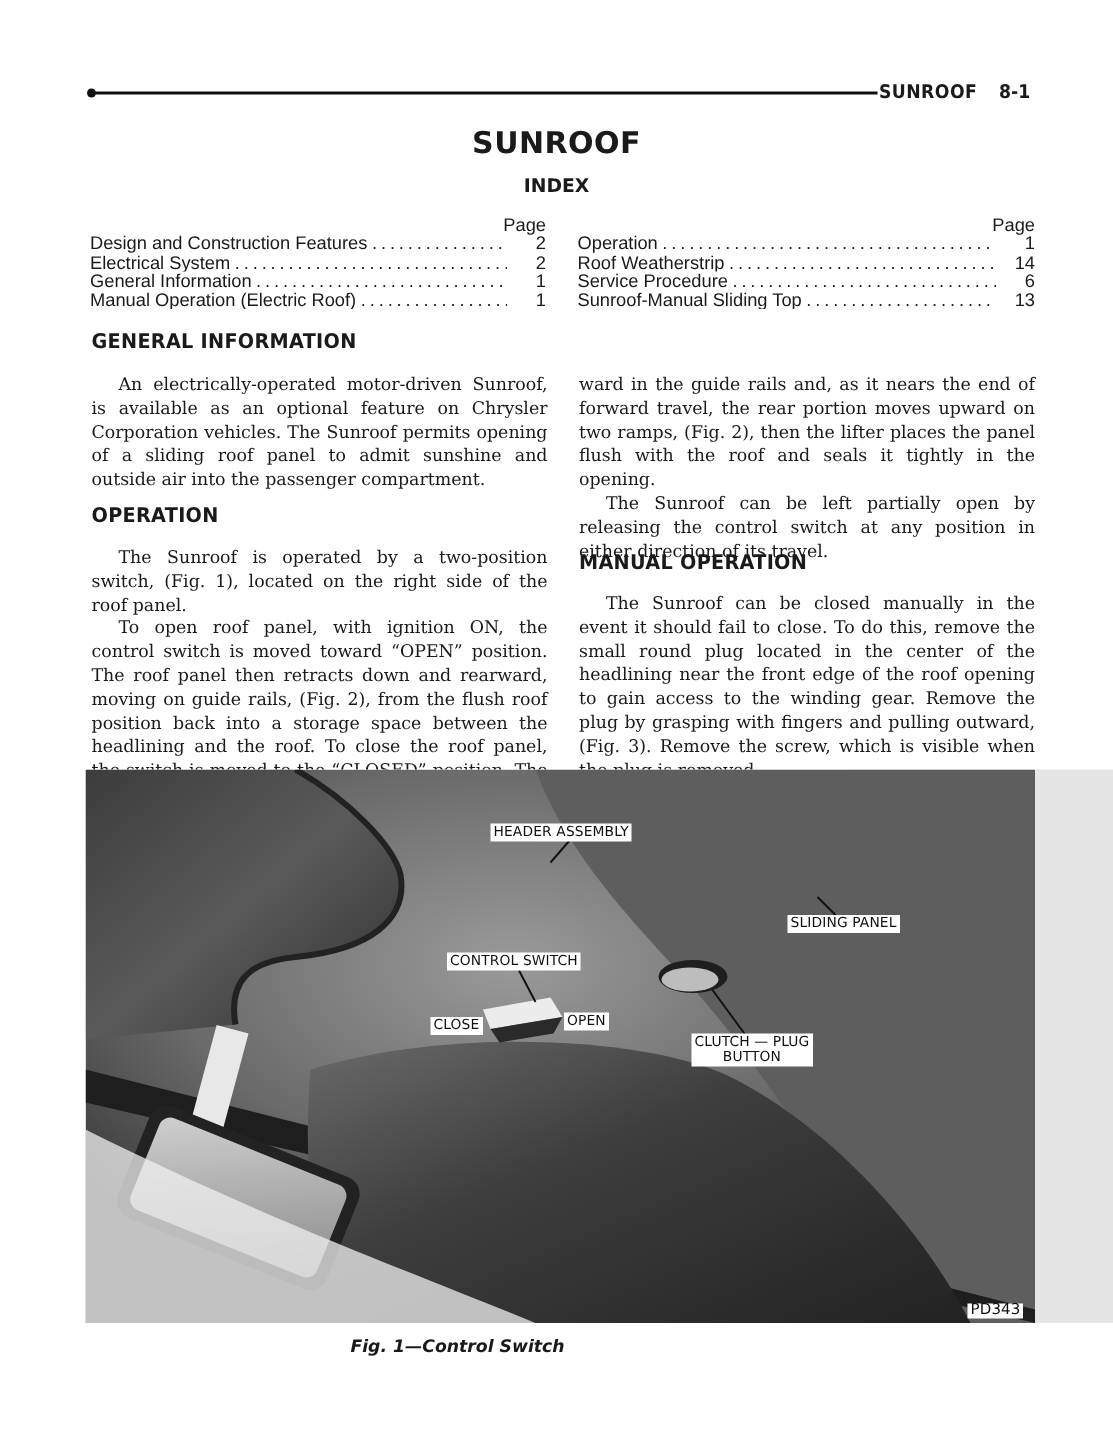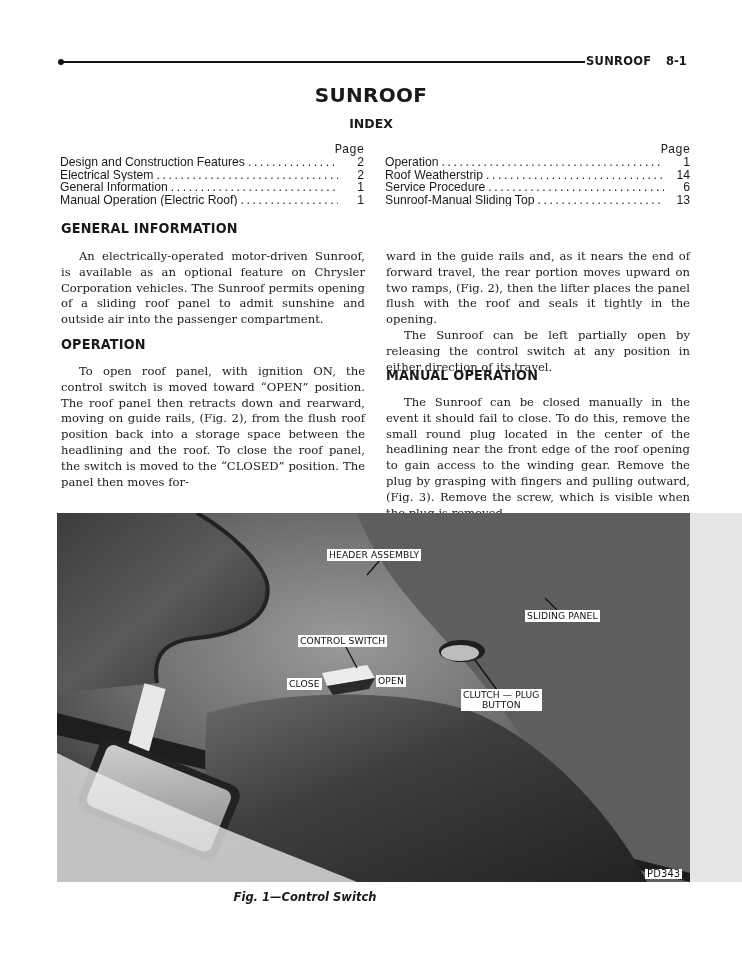--- a/index.html
+++ b/index.html
@@ -7,21 +7,21 @@
   .abs { position:absolute; }
   
   .hdr-dot { left:58px; top:59px; width:6px; height:6px; border-radius:50%; background:#111; }
   .hdr-line { left:62px; top:61px; width:523px; height:1.6px; background:#111; }
   .hdr-sect { left:586px; top:53px; font-family:"DejaVu Sans", sans-serif; font-weight:bold; font-size:12.5px; letter-spacing:0.3px; transform:scaleX(0.92); transform-origin:left; }
   .hdr-page { left:666px; top:53px; font-family:"DejaVu Sans", sans-serif; font-weight:bold; font-size:12.5px; transform:scaleX(0.92); transform-origin:left; }
   .title { left:0; width:742px; top:83px; text-align:center; font-family:"DejaVu Sans", sans-serif; font-weight:bold; font-size:20px; letter-spacing:0.3px; }
   .index-title { left:0; width:742px; top:116px; text-align:center; font-family:"DejaVu Sans", sans-serif; font-weight:bold; font-size:12.5px; }
   
   .idx { font-family:"Liberation Sans", sans-serif; font-size:12.2px; line-height:12.4px; }
-  .idx .hd { text-align:right;font-family:Liberation Mono, monospace; }
+  .idx .hd { text-align:right; }
   .idx .row { display:flex; white-space:nowrap; overflow:hidden; }
   .idx .lbl { flex:0 0 auto; }
   .idx .dots { flex:1 1 auto; overflow:hidden; letter-spacing:2.6px; padding-left:3px; }
   .idx .pg { flex:0 0 26px; text-align:right; }
   .idx-left { left:60px; top:144px; width:304px; }
   .idx-right { left:385px; top:144px; width:305px; }
   
   h2.sec { position:absolute; margin:0; font-family:"DejaVu Sans", sans-serif; font-weight:bold; font-size:13.5px; letter-spacing:0.2px; transform:scaleX(0.95); transform-origin:left; }
   .body { position:absolute; font-family:"DejaVu Serif", serif; font-size:11.6px; line-height:15.8px; text-align:justify; }
   .body p { margin:0; text-indent:18px; }
@@ -91,20 +91,21 @@
     </div>
 </div>
 
 <h2 class="sec" style="left:61px; top:220px;">GENERAL INFORMATION</h2>
 <div class="body" style="left:61px; top:249px; width:304px;">
   <p>An electrically-operated motor-driven Sunroof, is available as an optional feature on Chrysler Corporation vehicles. The Sunroof permits opening of a sliding roof panel to admit sunshine and outside air into the passenger compartment.</p>
 </div>
 
 <h2 class="sec" style="left:61px; top:336px;">OPERATION</h2>
 <div class="body" style="left:61px; top:364px; width:304px;">
+  <p>The Sunroof is operated by a two-position switch, (Fig. 1), located on the right side of the roof panel.</p>
   <p>To open roof panel, with ignition ON, the control switch is moved toward “OPEN” position. The roof panel then retracts down and rearward, moving on guide rails, (Fig. 2), from the flush roof position back into a storage space between the headlining and the roof. To close the roof panel, the switch is moved to the “CLOSED” position. The panel then moves for-</p>
 </div>
 
 <div class="body" style="left:386px; top:249px; width:304px;">
   <p class="cont">ward in the guide rails and, as it nears the end of forward travel, the rear portion moves upward on two ramps, (Fig. 2), then the lifter places the panel flush with the roof and seals it tightly in the opening.</p>
   <p>The Sunroof can be left partially open by releasing the control switch at any position in either direction of its travel.</p>
 </div>
 
 <h2 class="sec" style="left:386px; top:367px;">MANUAL OPERATION</h2>
 <div class="body" style="left:386px; top:395px; width:304px;">

